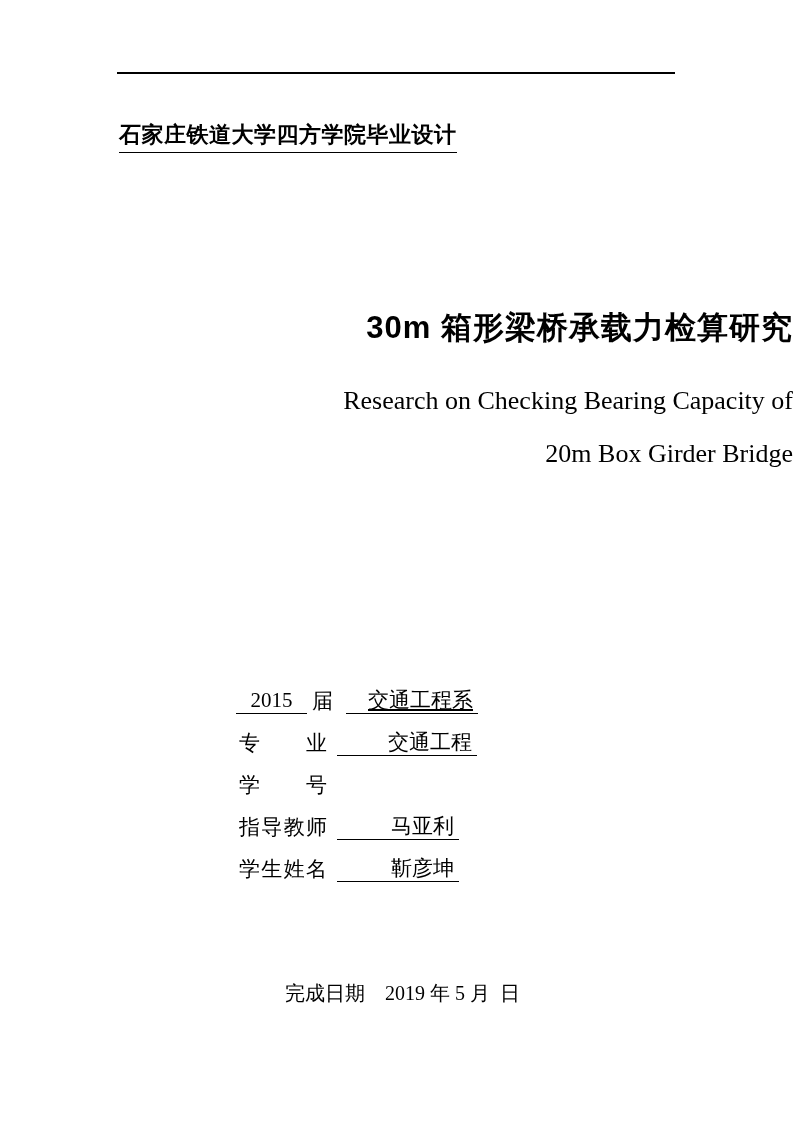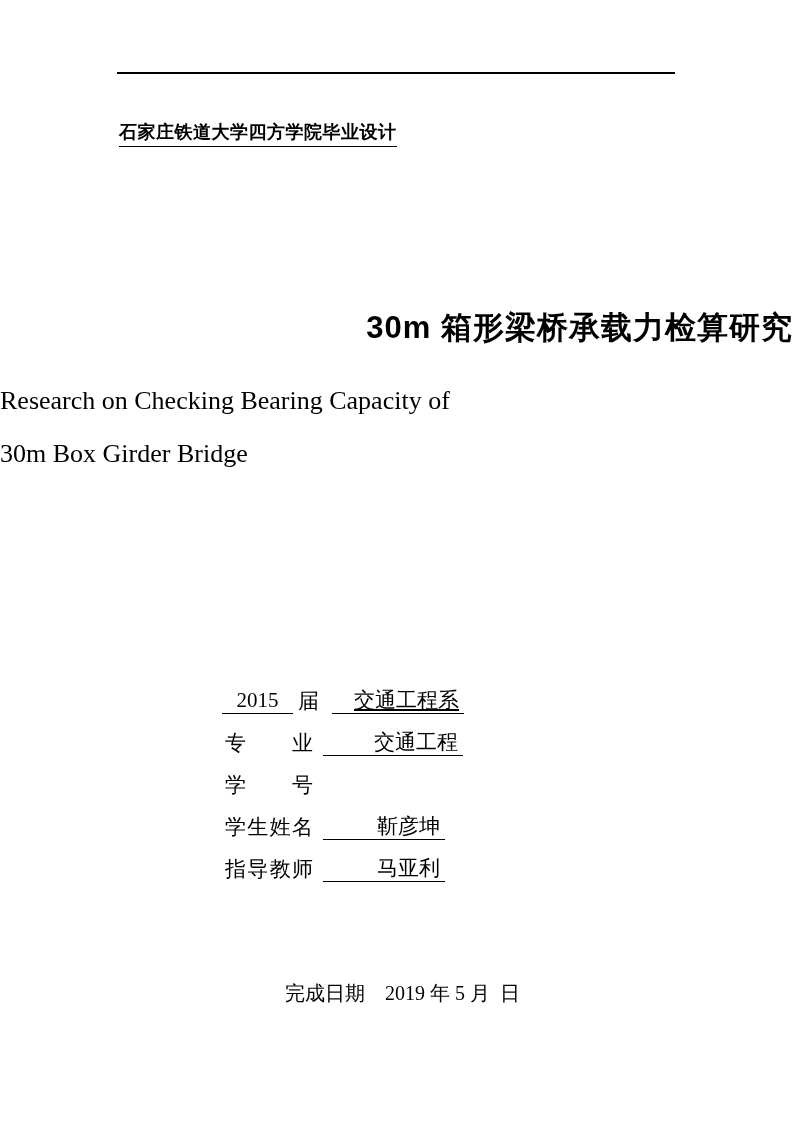--- a/index.html
+++ b/index.html
@@ -23,21 +23,21 @@
     width: 558px;
     height: 2px;
     background: #000000;
   }
   .header {
     position: absolute;
     left: 119px;
     top: 120px;
     font-family: "Liberation Sans", sans-serif;
     font-weight: 600;
-    font-size: 18px;
+    font-size: 22px;
     letter-spacing: 0.5px;
     border-bottom: 1.6px solid #000000;
     padding-bottom: 2px;
     display: inline-block;
   }
   .title-zh {
     position: absolute;
     left: 0;
     top: 307px;
     width: 100%;
@@ -46,37 +46,38 @@
     font-family: "Liberation Sans", sans-serif;
     font-weight: 700;
     font-size: 31px;
     letter-spacing: 1px;
   }
   .title-en {
     position: absolute;
     left: 0;
     top: 374px;
     width: 100%;
-    text-align: left;
+    text-align: right;
     font-family: "Liberation Serif", serif;
     font-size: 26px;
     line-height: 53px;
   }
   .info {
     position: absolute;
     left: 222px;
     top: 684px;
     font-size: 21px;
   }
   .info .row {
     display: flex;
     align-items: flex-end;
     height: 30px;
     margin-bottom: 12px;
     line-height: 26px;
+    margin-left: 14px;
   }
   .label {
     width: 88px;
     margin-left: 3px;
     text-align: justify;
     text-align-last: justify;
   }
   .field {
     border-bottom: 1.6px solid #000000;
     text-align: right;
@@ -114,47 +115,47 @@
 <div class="page">
 
   <div class="rule-top"></div>
 
   <div class="header">石家庄铁道大学四方学院毕业设计</div>
 
   <h1 class="title-zh">30m 箱形梁桥承载力检算研究</h1>
 
   <div class="title-en">
     <div>Research on Checking Bearing Capacity of</div>
-    <div>30m Box Girder Bridge</div>
+    <div>20m Box Girder Bridge</div>
   </div>
 
   <div class="info">
 
     <div class="row">
       <span class="field year">2015</span>
       <span class="label-jie">届</span>
       <span class="field dept">交通工程系</span>
     </div>
 
     <div class="row">
       <span class="label">专 业</span>
       <span class="field w140">交通工程</span>
     </div>
 
     <div class="row">
       <span class="label">学 号</span>
     </div>
 
     <div class="row">
-      <span class="label">学生姓名</span>
-      <span class="field w122">靳彦坤</span>
+      <span class="label">指导教师</span>
+      <span class="field w122">马亚利</span>
     </div>
 
     <div class="row">
-      <span class="label">指导教师</span>
-      <span class="field w122">马亚利</span>
+      <span class="label">学生姓名</span>
+      <span class="field w122">靳彦坤</span>
     </div>
 
   </div>
 
   <div class="date-line">完成日期　2019 年 5 月  日</div>
 
 </div>
 
 </body></html>

